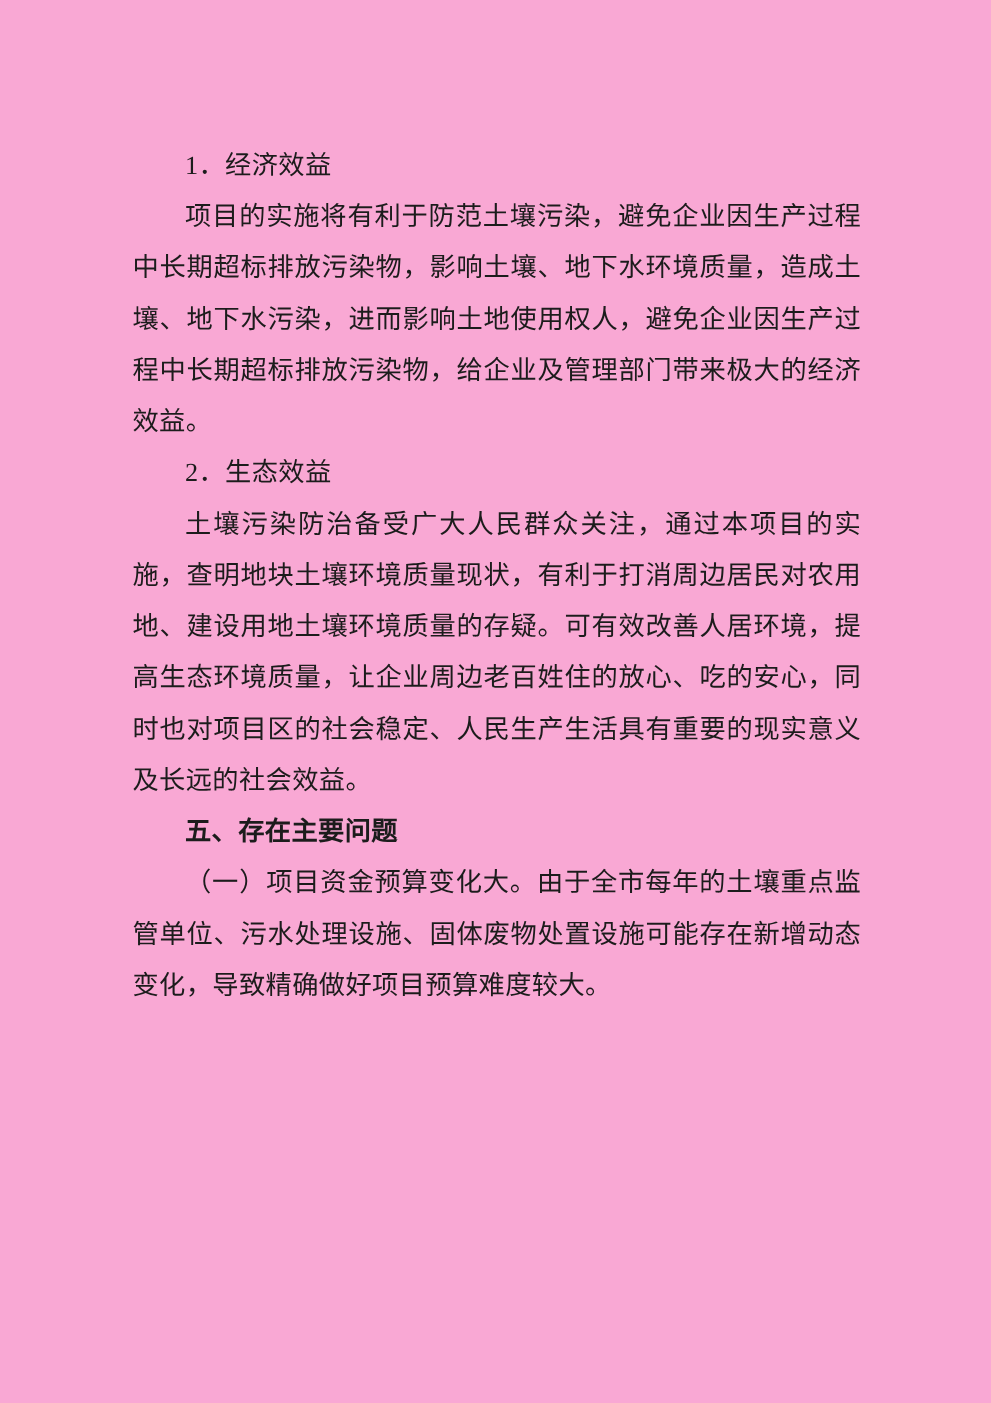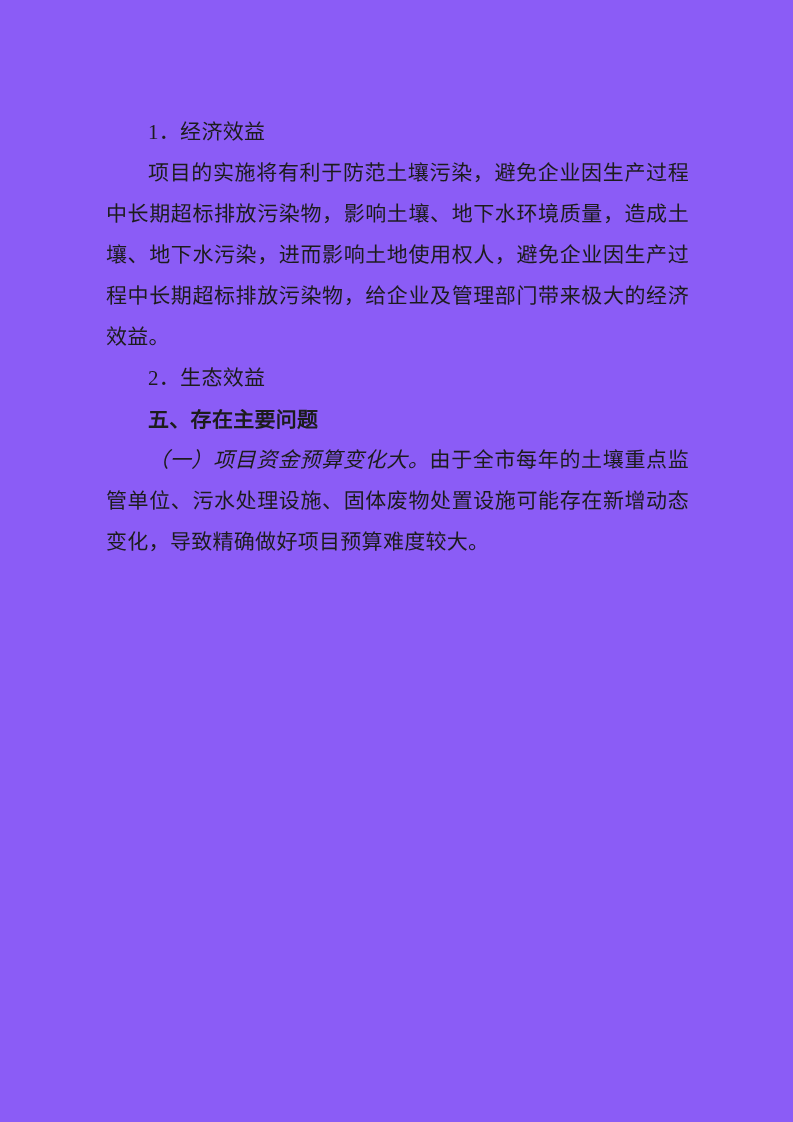--- a/index.html
+++ b/index.html
@@ -4,21 +4,21 @@
 <style>
   html, body {
     margin: 0;
     padding: 0;
     background: #ffffff;
   }
   .page {
     position: relative;
     width: 793px;
     height: 1122px;
-    background: #8b5cf6;
+    background: #f9a8d4;
     overflow: hidden;
     font-family: "Liberation Serif", "DejaVu Serif", serif;
     color: #1c1c1c;
   }
   .content {
     position: absolute;
     left: 106px;
     right: 104px;
     top: 112px;
     font-size: 21px;
@@ -33,37 +33,37 @@
   }
   .heading {
     text-align: left;
   }
   .heading-bold {
     font-family: "Liberation Sans", "DejaVu Sans", sans-serif;
     font-weight: bold;
     text-align: left;
   }
   .kai {
-    font-style: italic;
   }
   .page-number {
     position: absolute;
     left: 0;
     right: 0;
     top: 1024px;
     text-align: center;
     font-size: 12px;
     font-family: "Liberation Serif", "DejaVu Serif", serif;
     color: #1c1c1c;
   }
 </style>
 </head>
 <body>
 
 <div class="page">
   <div class="content">
     <p class="heading">1．经济效益</p>
     <p class="para">项目的实施将有利于防范土壤污染，避免企业因生产过程中长期超标排放污染物，影响土壤、地下水环境质量，造成土壤、地下水污染，进而影响土地使用权人，避免企业因生产过程中长期超标排放污染物，给企业及管理部门带来极大的经济效益。</p>
     <p class="heading">2．生态效益</p>
+    <p class="para">土壤污染防治备受广大人民群众关注，通过本项目的实施，查明地块土壤环境质量现状，有利于打消周边居民对农用地、建设用地土壤环境质量的存疑。可有效改善人居环境，提高生态环境质量，让企业周边老百姓住的放心、吃的安心，同时也对项目区的社会稳定、人民生产生活具有重要的现实意义及长远的社会效益。</p>
     <p class="heading-bold">五、存在主要问题</p>
     <p class="para"><span class="kai">（一）项目资金预算变化大。</span><span>由于全市每年的土壤重点监管单位、污水处理设施、固体废物处置设施可能存在新增动态变化，导致精确做好项目预算难度较大。</span></p>
   </div>
 </div>
 
 </body></html>

